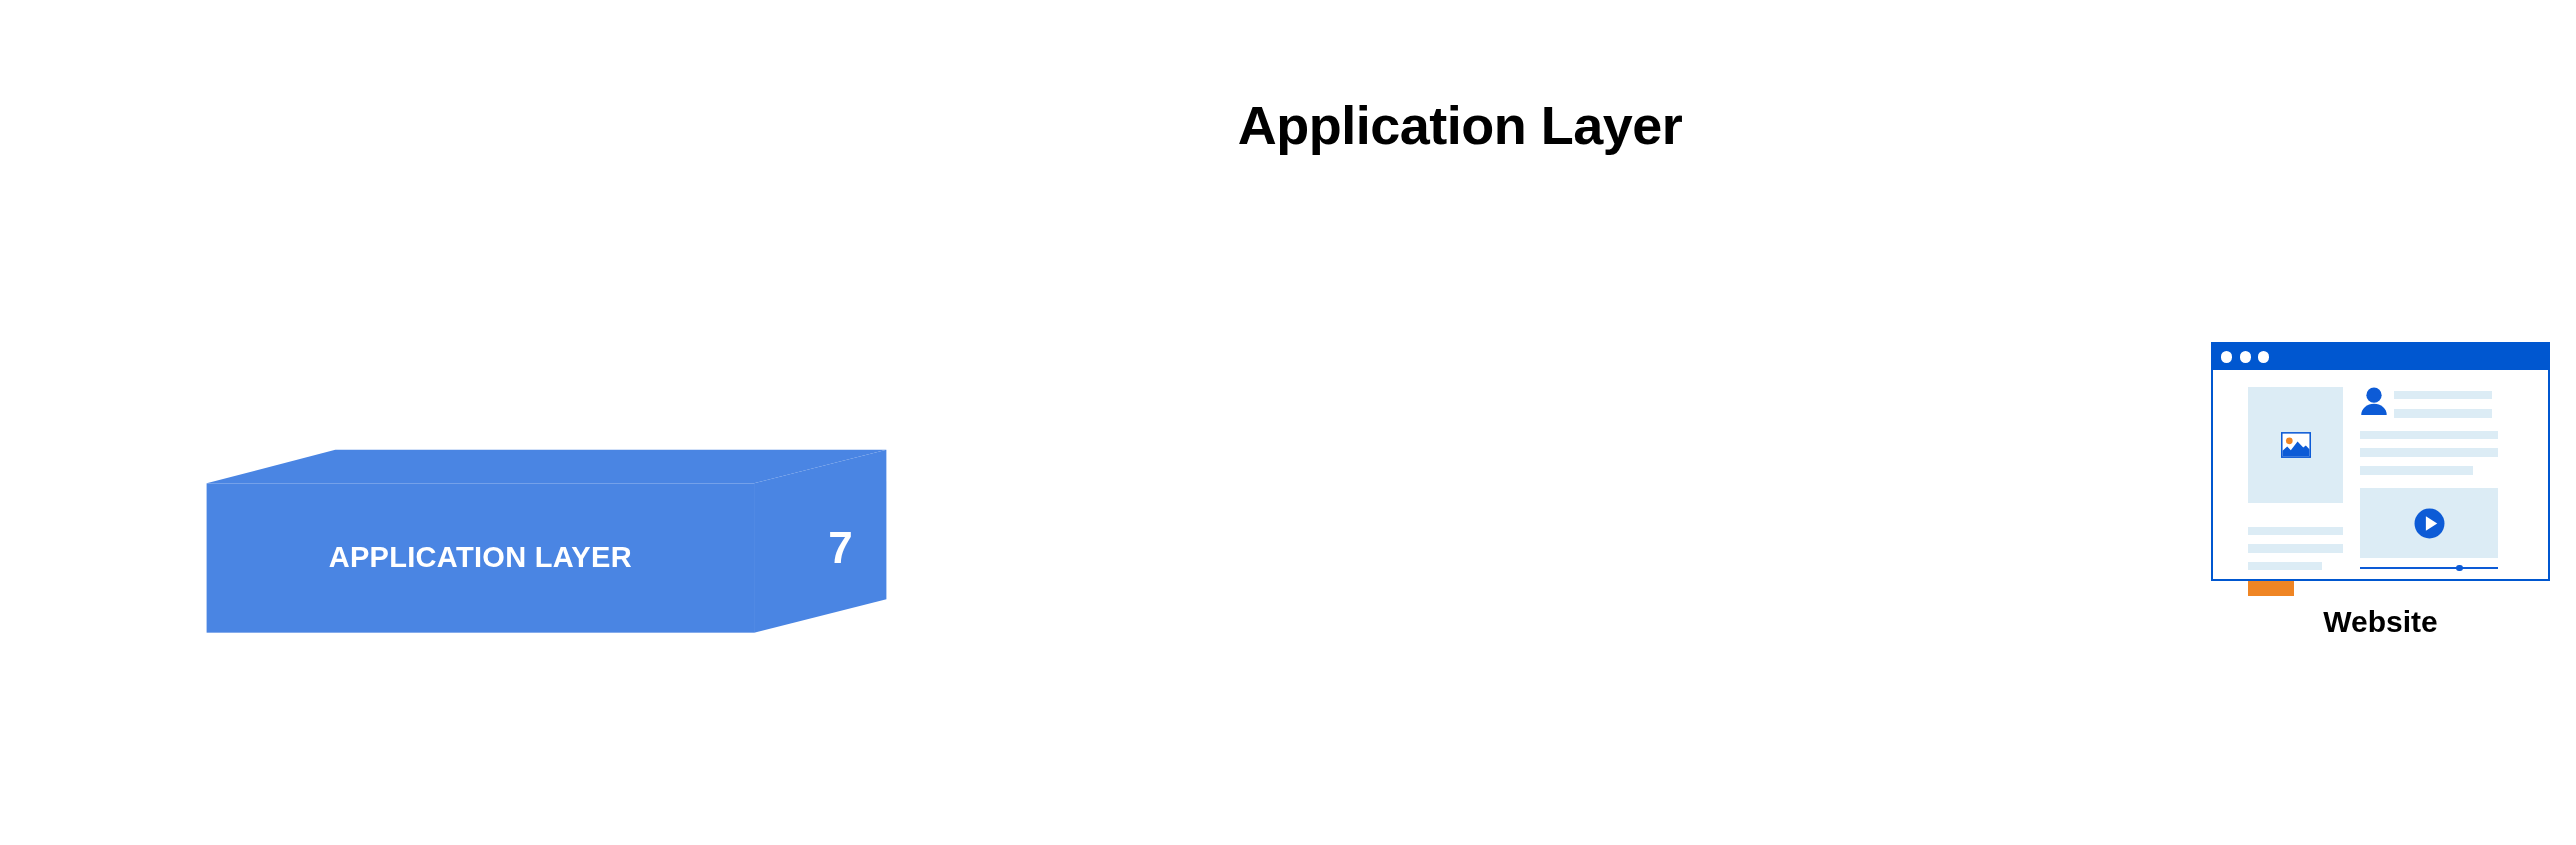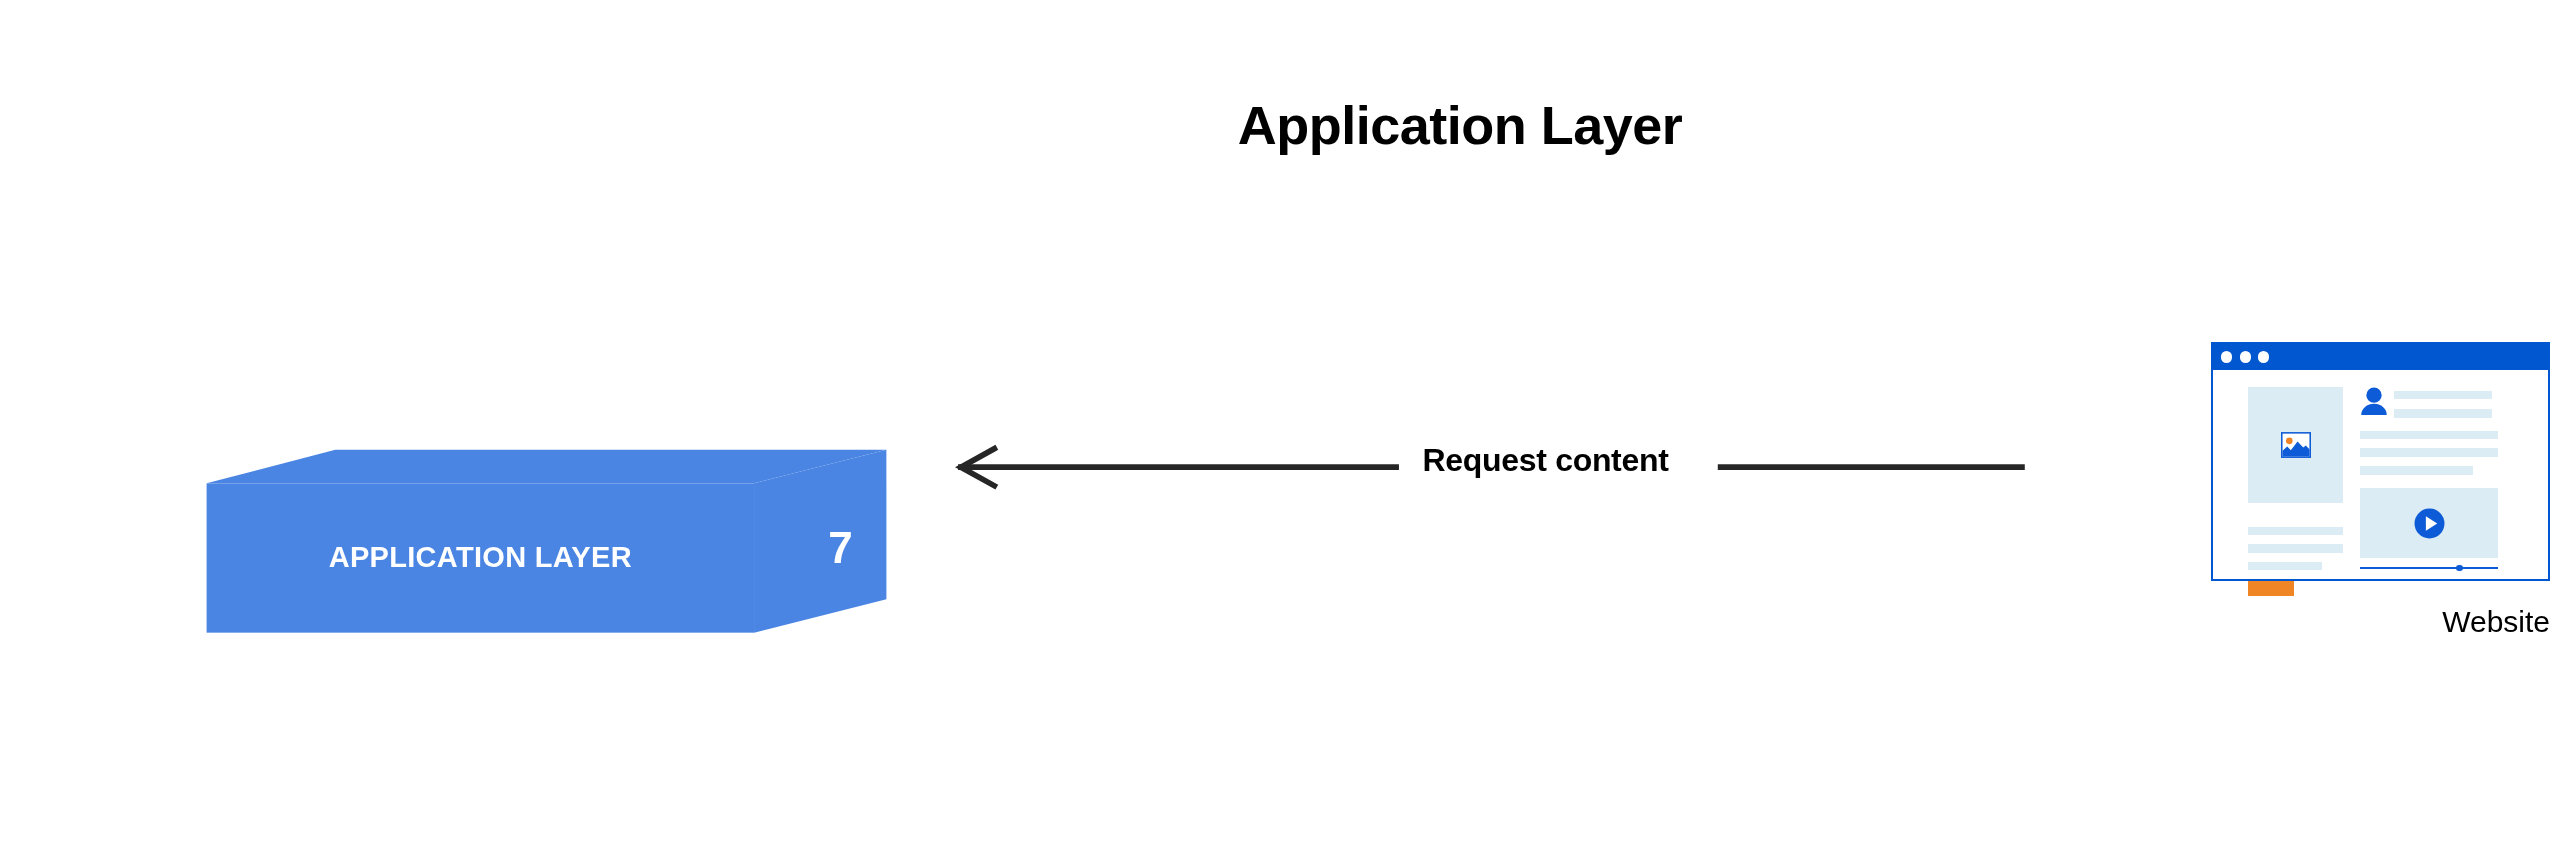--- a/index.html
+++ b/index.html
@@ -232,23 +232,23 @@
     height: 6.7px;
     border-radius: 50%;
     background: #0d5bd6;
   }
 
   #website-caption {
     position: absolute;
     left: 0;
     top: 263px;
     width: 339px;
-    text-align: right;
+    text-align: center;
     font-size: 30px;
-    font-weight: normal;
+    font-weight: bold;
     color: #000000;
   }
 </style>
 </head>
 <body>
 
 <div id="diagram-title">Application Layer</div>
 
 <div id="layer-box-group">
 
@@ -261,30 +261,20 @@
     <rect x="20" y="88" width="1063" height="290" fill="#4a85e3"></rect>
   </svg>
 
   <div id="layer-box-front-label">APPLICATION LAYER</div>
 
   <div id="layer-box-number">7</div>
 </div>
 
 <div id="flow-arrows">
 
-  <div class="flow-row" id="flow-row-request">
-    <svg class="flow-svg" width="1195" height="67" viewBox="0 0 2320 130">
-      <g stroke="#262626" stroke-width="11" fill="none" stroke-linecap="square">
-        <line x1="25" y1="78" x2="870" y2="78"></line>
-        <polyline points="90,42 25,78 90,114"></polyline>
-        <line x1="1500" y1="78" x2="2085" y2="78"></line>
-      </g>
-    </svg>
-    <div class="flow-label" id="flow-label-request">Request content</div>
-  </div>
 
 </div>
 
 <div id="website-group">
 
   <div id="browser-window">
 
     <div id="browser-titlebar">
       <span class="titlebar-dot"></span>
       <span class="titlebar-dot"></span>

